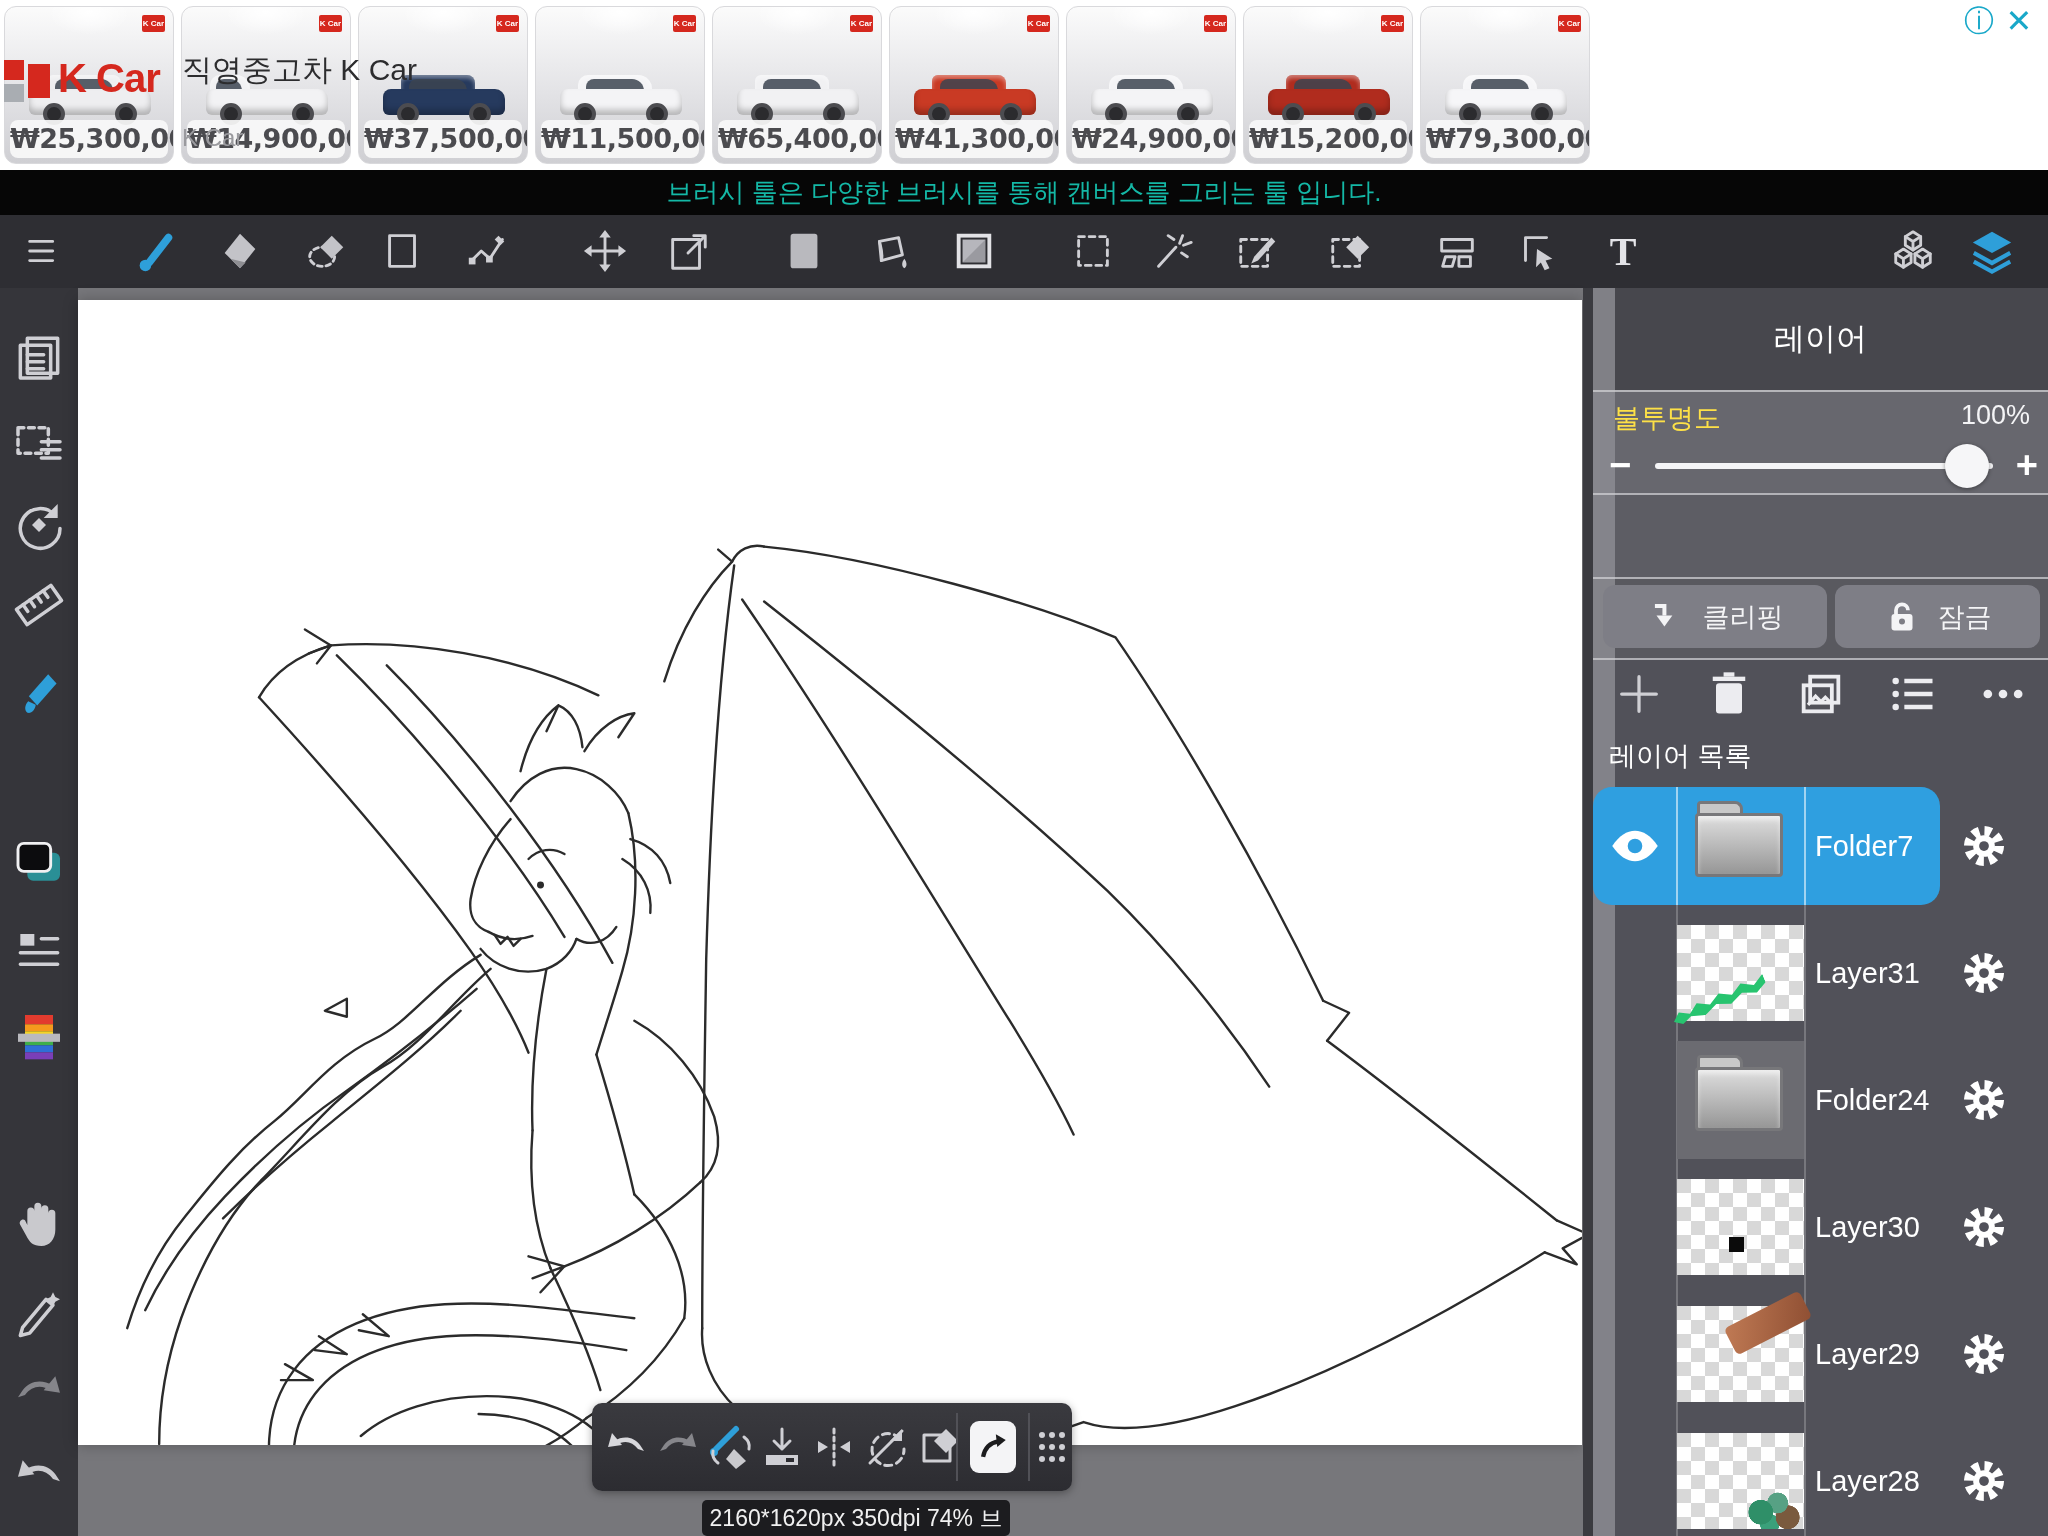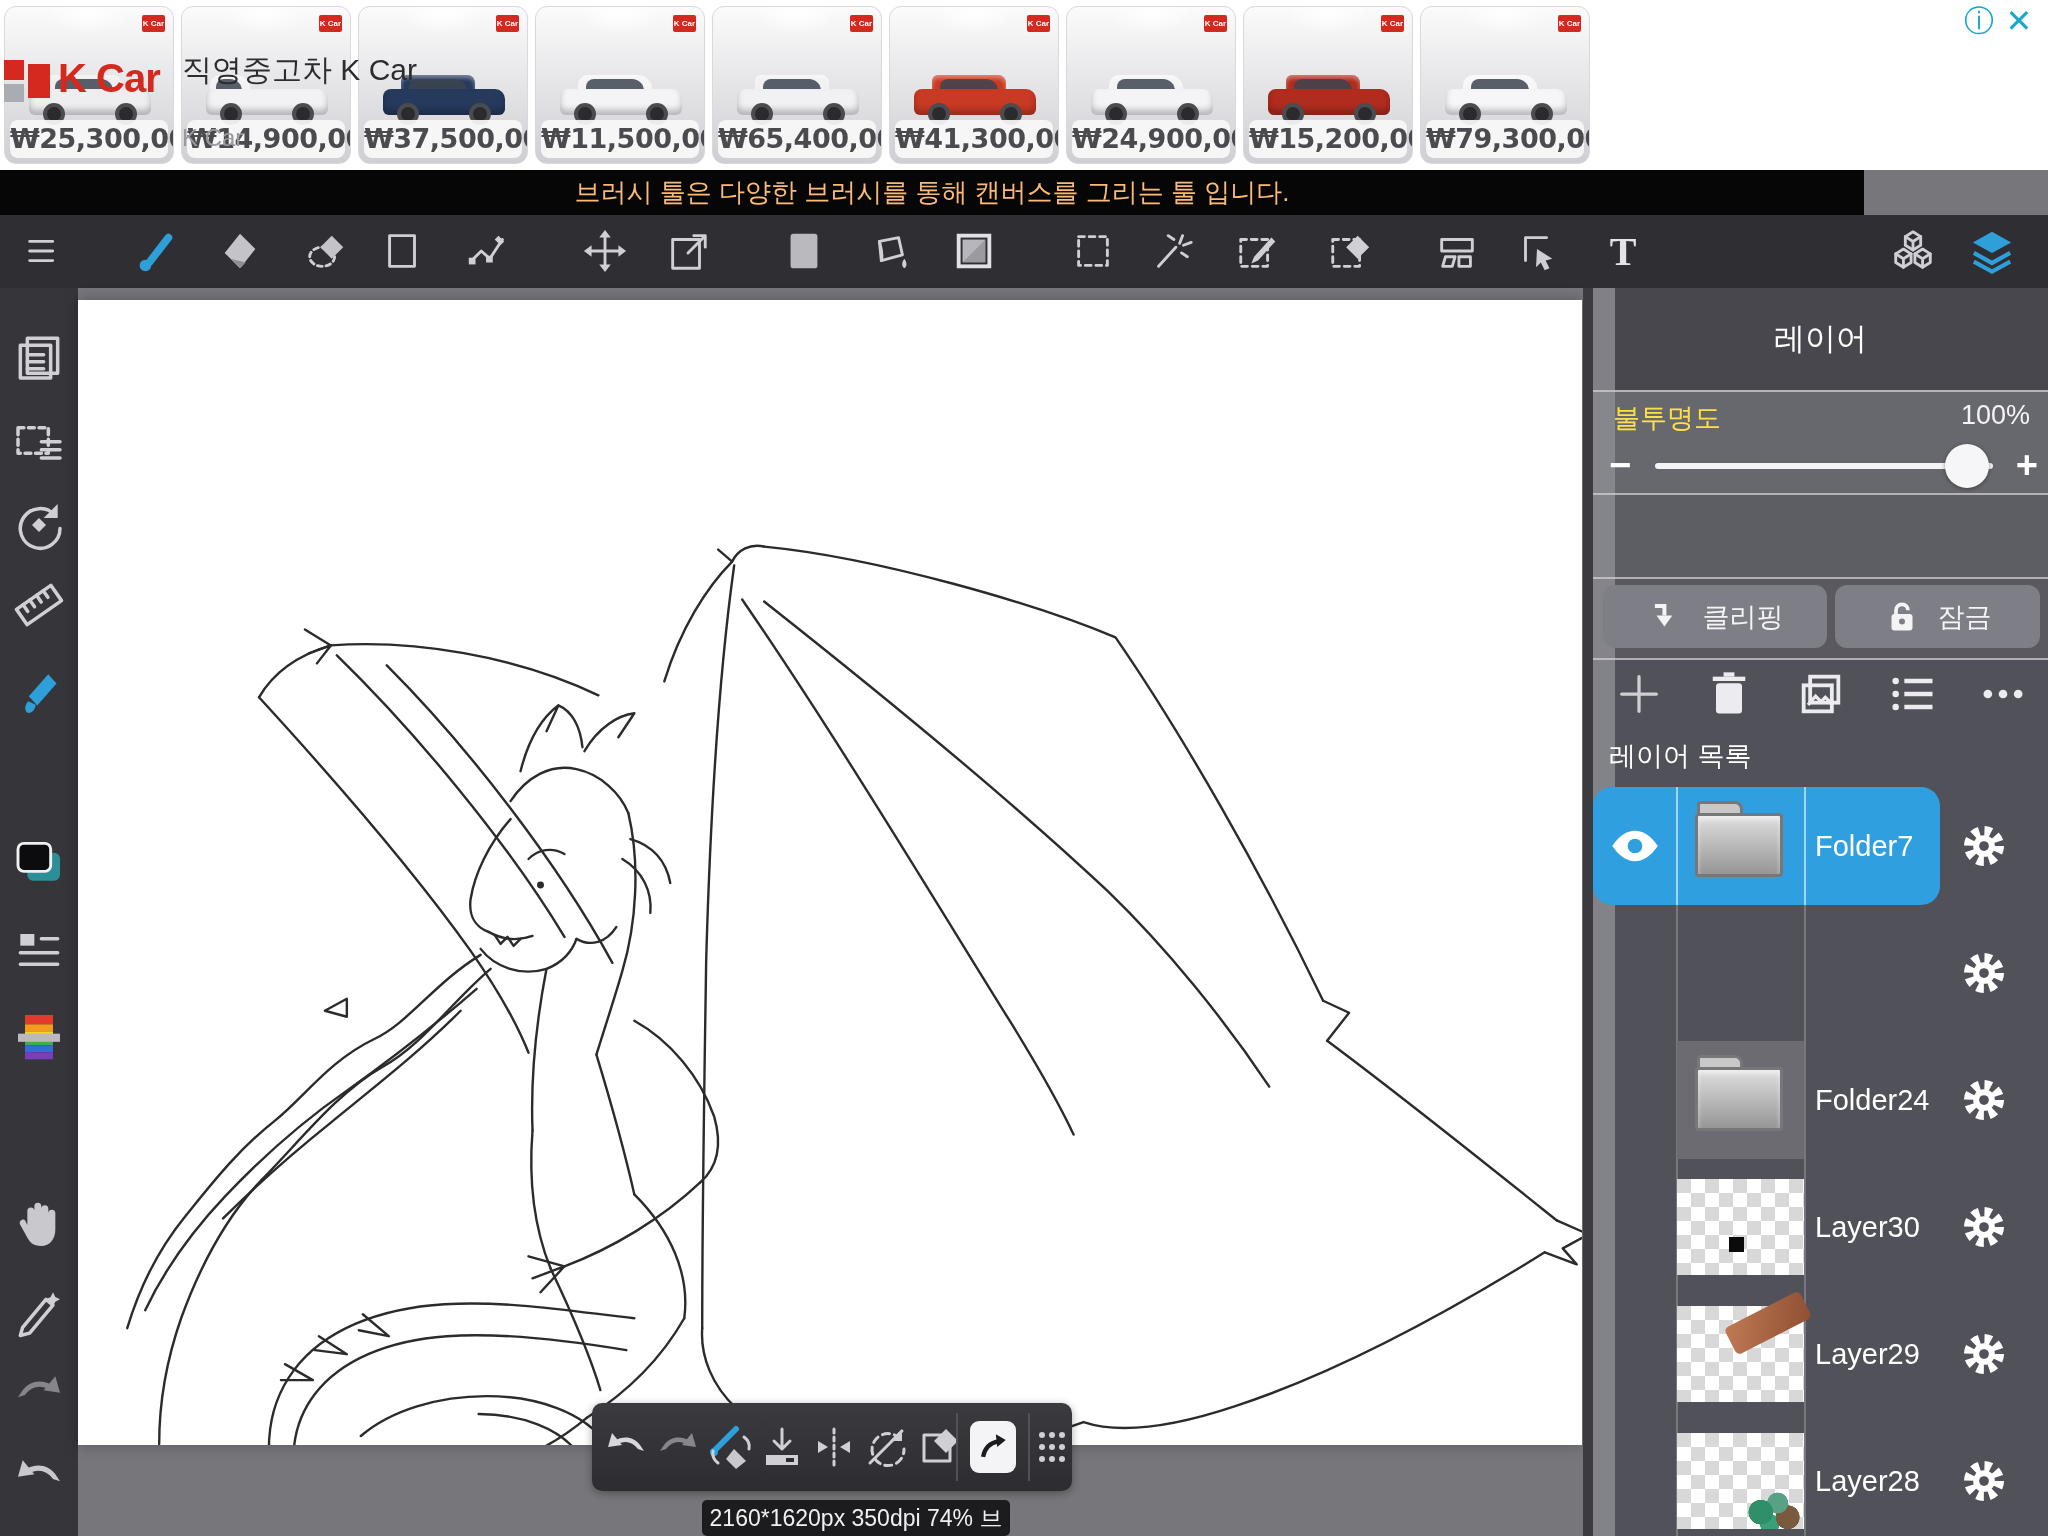--- a/index.html
+++ b/index.html
@@ -30,21 +30,21 @@
   .klogo .a{left:0;top:2px;width:20px;height:20px;background:#d5281e;}
   .klogo .b{left:0;top:26px;width:20px;height:18px;background:#a9adb2;}
   .klogo .c{left:24px;top:6px;width:22px;height:34px;background:#d5281e;}
   .klogo-text{position:absolute;left:58px;top:56px;font-size:40px;font-weight:bold;color:#d5281e;letter-spacing:-1px;}
   .brand-title{position:absolute;left:182px;top:50px;font-size:30px;color:#2c2c2e;font-weight:500;}
   .brand-sub{position:absolute;left:182px;top:124px;font-size:24px;color:#9a9a9e;}
   .ad-ctl{position:absolute;top:4px;font-size:30px;color:#19a8c9;width:34px;height:34px;text-align:center;line-height:34px;}
   #ad-info{right:52px;} #ad-close{right:12px;font-size:32px;}
 
   
-  #tip{left:0;top:170px;width:1864px;height:45px;background:#060606;color:#fdba74;
+  #tip{left:0;top:170px;width:2048px;height:45px;background:#060606;color:#14b8a6;
        font-size:26px;text-align:center;line-height:45px;}
 
   
   #tbar{left:0;top:215px;width:2048px;height:73px;background:#2e2e33;}
   .ticon{position:absolute;top:8px;width:56px;height:56px;display:flex;align-items:center;justify-content:center;}
   .ticon svg{width:46px;height:46px;}
   .tstroke{fill:none;stroke:#cfcfd4;stroke-width:3;stroke-linecap:round;stroke-linejoin:round;}
   .tfill{fill:#cfcfd4;}
   .tglyph{color:#e4e4e8;font-size:40px;font-weight:bold;font-family:"Liberation Serif","DejaVu Serif",serif;}
 
@@ -701,20 +701,28 @@
       <span class="layer-name">Folder7</span>
     </div>
     <svg class="gear" viewBox="0 0 48 48">
       <circle cx="24" cy="24" r="14" fill="none" stroke="#fff" stroke-width="9" stroke-dasharray="6.2 4.8"></circle>
       <circle cx="24" cy="24" r="10" fill="#fff"></circle>
       <circle cx="24" cy="24" r="4.5" fill="#51515a"></circle>
     </svg>
   </div>
 
   <div class="layer-row thumb-squiggle" style="top: 127px;">
+    <div class="row-main">
+
+      <div class="thumb">
+        
+      </div>
+
+      <span class="layer-name">Layer31</span>
+    </div>
     <svg class="gear" viewBox="0 0 48 48">
       <circle cx="24" cy="24" r="14" fill="none" stroke="#fff" stroke-width="9" stroke-dasharray="6.2 4.8"></circle>
       <circle cx="24" cy="24" r="10" fill="#fff"></circle>
       <circle cx="24" cy="24" r="4.5" fill="#51515a"></circle>
     </svg>
   </div>
 
   <div class="layer-row thumb-folder-plain" style="top: 254px;">
     <div class="row-main">
 

